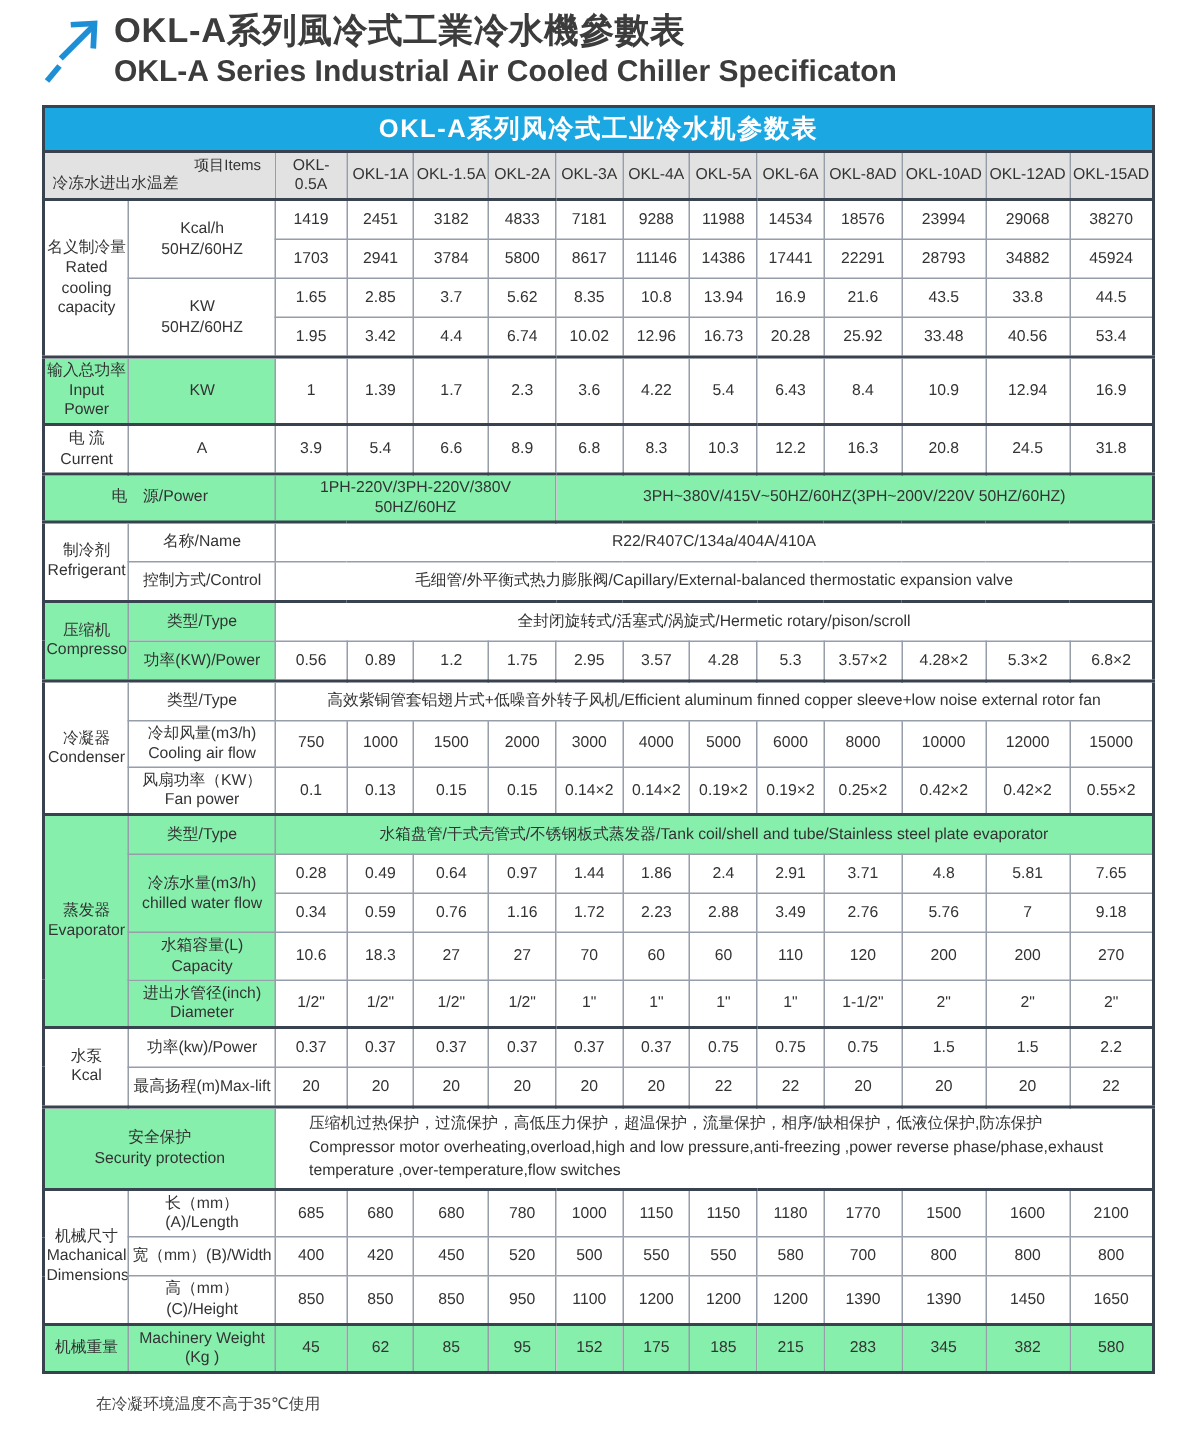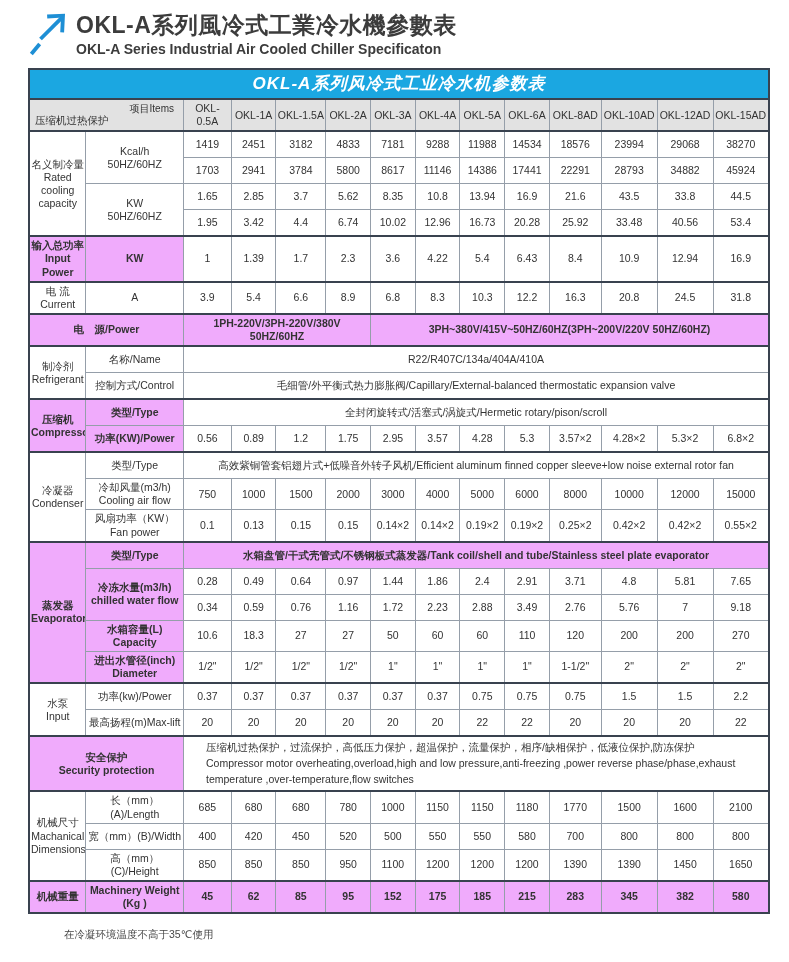--- a/index.html
+++ b/index.html
@@ -5,50 +5,50 @@
   html,body{margin:0;padding:0;background:#ffffff;}
   body{
     width:789px;min-height:962px;
     font-family:"Liberation Sans","DejaVu Sans",sans-serif;
     color:#333;
     -webkit-font-smoothing:antialiased;
   }
   .page{padding:6px 19px 10px 28px;}
 
   
-  .hdr{display:flex;align-items:flex-end;margin-bottom:10px;}
+  .hdr{display:flex;align-items:flex-start;margin-bottom:10px;}
   .logo{width:40px;height:48px;margin:4px 8px 0 0;flex:0 0 auto;}
   .titles h1{
     margin:0;font-size:23px;font-weight:bold;color:#3c3c3c;letter-spacing:.5px;line-height:1.25;
   }
   .titles h2{
-    margin:1px 0 0 0;font-size:14px;font-weight:600;color:#3c3c3c;line-height:1.2;
+    margin:1px 0 0 0;font-size:20px;font-weight:600;color:#3c3c3c;line-height:1.2;
   }
 
   
   .banner{
     background:#1ba7e1;color:#fff;
     border:2px solid #39424f;border-bottom:none;
     height:28px;line-height:28px;text-align:center;
-    font-size:17px;font-weight:600;letter-spacing:1px;font-style:italic;
+    font-size:17px;font-weight:600;letter-spacing:1px;
   }
 
   
   table.spec{
     width:742px;border-collapse:collapse;table-layout:fixed;
     border:2px solid #39424f;
   }
   .spec th,.spec td{
     border:1px solid #959ea9;
     font-size:10.5px;text-align:center;vertical-align:middle;
     padding:2px 1px;height:21px;line-height:1.25;color:#333;
     overflow:hidden;
   }
   .spec thead th{background:#e2e2e2;font-weight:normal;height:24px;}
-  .sh{background:#f0abfc;font-weight:bold;}
+  .sh{background:#86efac;}
   .lbl{white-space:pre-line;}
   .wide{white-space:pre-line;}
   .wide.la{text-align:left;padding:3px 22px;line-height:1.5;}
   tr.sep td,tr.sep th{border-top:2px solid #39424f;}
 
   
   th.corner{
     position:relative;padding:0;
     background:
       linear-gradient(to bottom right,
@@ -100,21 +100,21 @@
         <col style="width:44px">
         <col style="width:44px">
       <col style="width:51px">
         <col style="width:55px">
         <col style="width:55px">
         <col style="width:55px">
     </colgroup>
     <thead>
       <tr>
         <th class="corner" colspan="2">
-          <span class="cm">压缩机过热保护</span>
+          <span class="cm">冷冻水进出水温差</span>
           <span class="ci">项目Items</span>
         </th>
 
       <th class="model">OKL-0.5A</th>
           <th class="model">OKL-1A</th>
           <th class="model">OKL-1.5A</th>
           <th class="model">OKL-2A</th>
           <th class="model">OKL-3A</th>
           <th class="model">OKL-4A</th>
           <th class="model">OKL-5A</th>
@@ -332,21 +332,21 @@
           <td class="val">7</td>
           <td class="val">9.18</td>
         </tr>
         <tr>
           <td class="lbl sh">水箱容量(L)
 Capacity</td>
           <td class="val">10.6</td>
           <td class="val">18.3</td>
           <td class="val">27</td>
           <td class="val">27</td>
-          <td class="val">50</td>
+          <td class="val">70</td>
           <td class="val">60</td>
           <td class="val">60</td>
           <td class="val">110</td>
           <td class="val">120</td>
           <td class="val">200</td>
           <td class="val">200</td>
           <td class="val">270</td>
         </tr>
         <tr>
           <td class="lbl sh">进出水管径(inch)
@@ -359,21 +359,21 @@
           <td class="val">1"</td>
           <td class="val">1"</td>
           <td class="val">1"</td>
           <td class="val">1-1/2"</td>
           <td class="val">2"</td>
           <td class="val">2"</td>
           <td class="val">2"</td>
         </tr>
         <tr class="sep">
           <td class="lbl" rowspan="2">水泵
-Input</td>
+Kcal</td>
           <td class="lbl">功率(kw)/Power</td>
           <td class="val">0.37</td>
           <td class="val">0.37</td>
           <td class="val">0.37</td>
           <td class="val">0.37</td>
           <td class="val">0.37</td>
           <td class="val">0.37</td>
           <td class="val">0.75</td>
           <td class="val">0.75</td>
           <td class="val">0.75</td>

